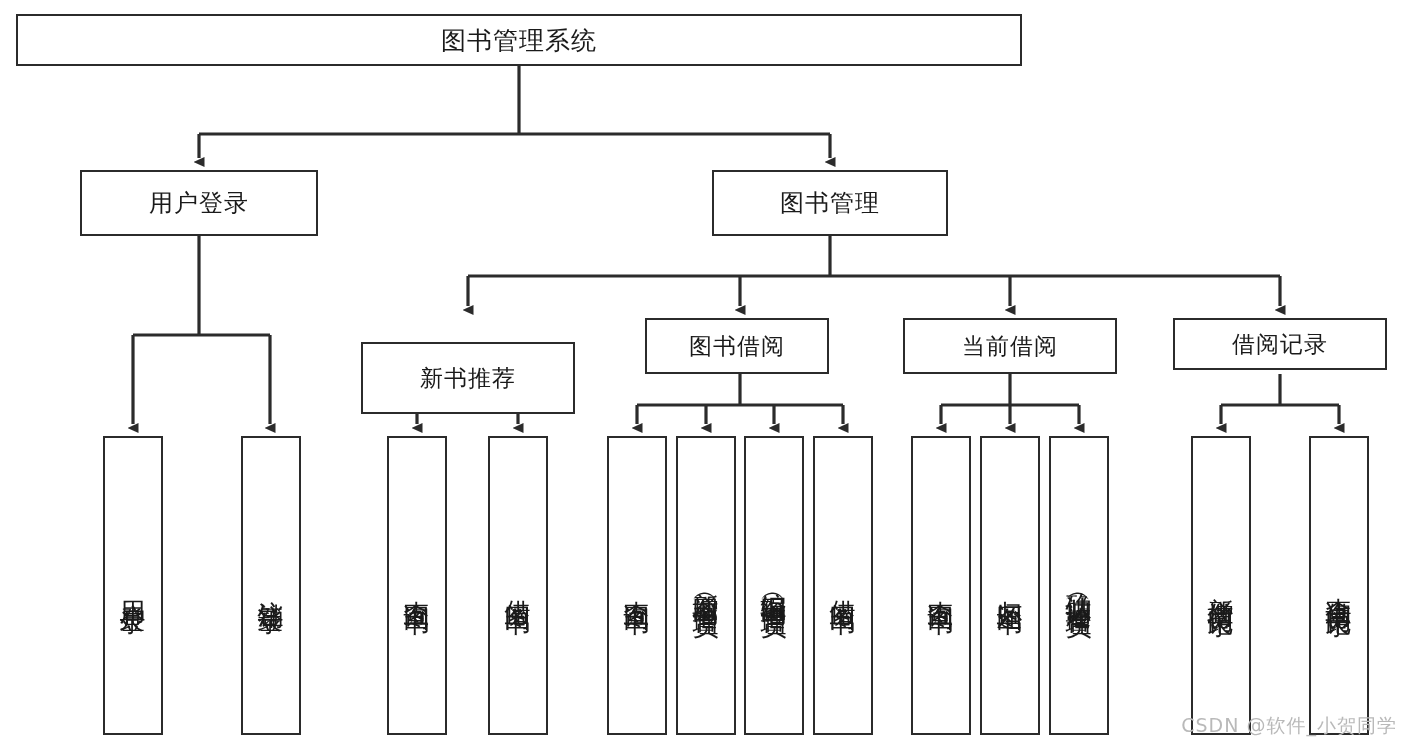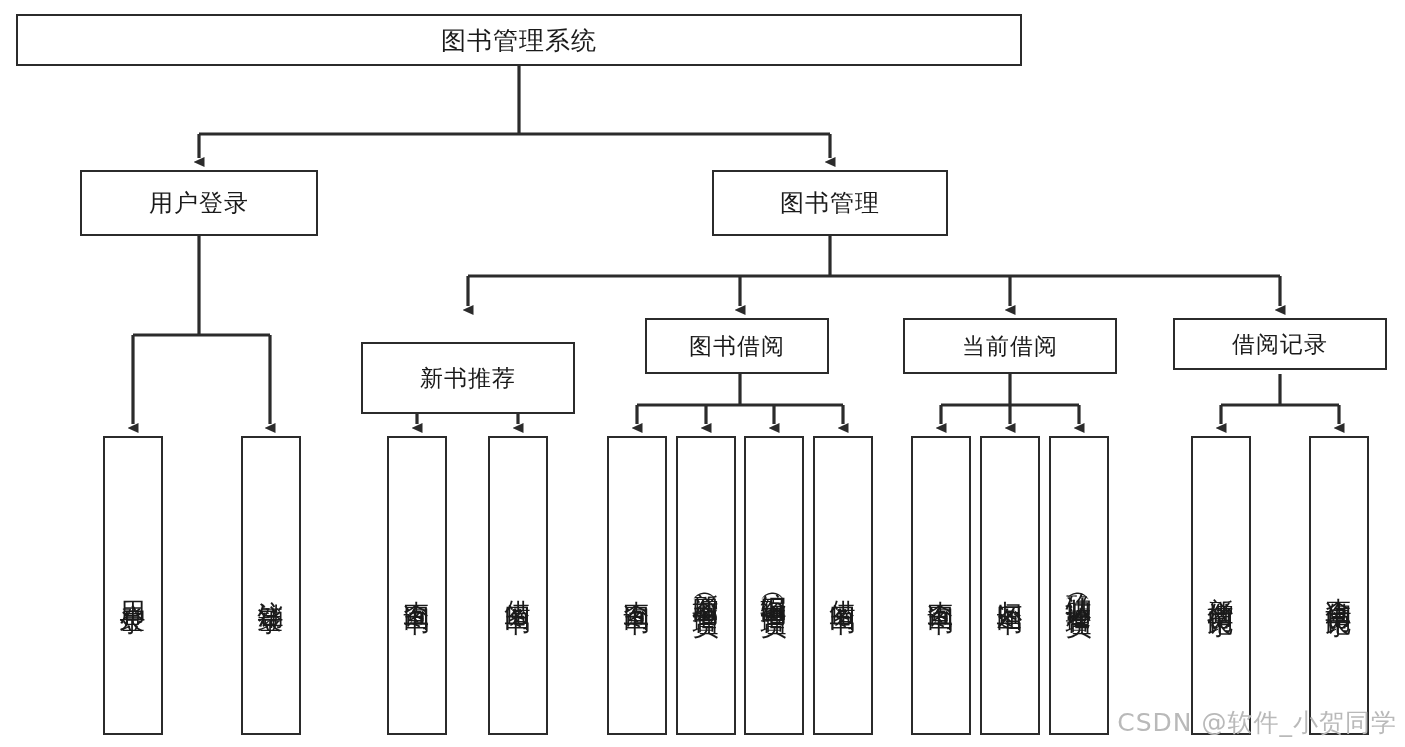--- a/index.html
+++ b/index.html
@@ -57,21 +57,21 @@
     display: block;
   }
   .htext {
     white-space: nowrap;
     letter-spacing: 1px;
   }
   #watermark {
     position: absolute;
     right: 8px;
     bottom: 8px;
-    font-size: 25px;
+    font-size: 19px;
     color: #b9b9b9;
     letter-spacing: 1px;
     white-space: nowrap;
     font-family: "DejaVu Sans", "Liberation Sans", sans-serif;
   }
 </style>
 </head>
 <body>
 
 <div id="canvas">

